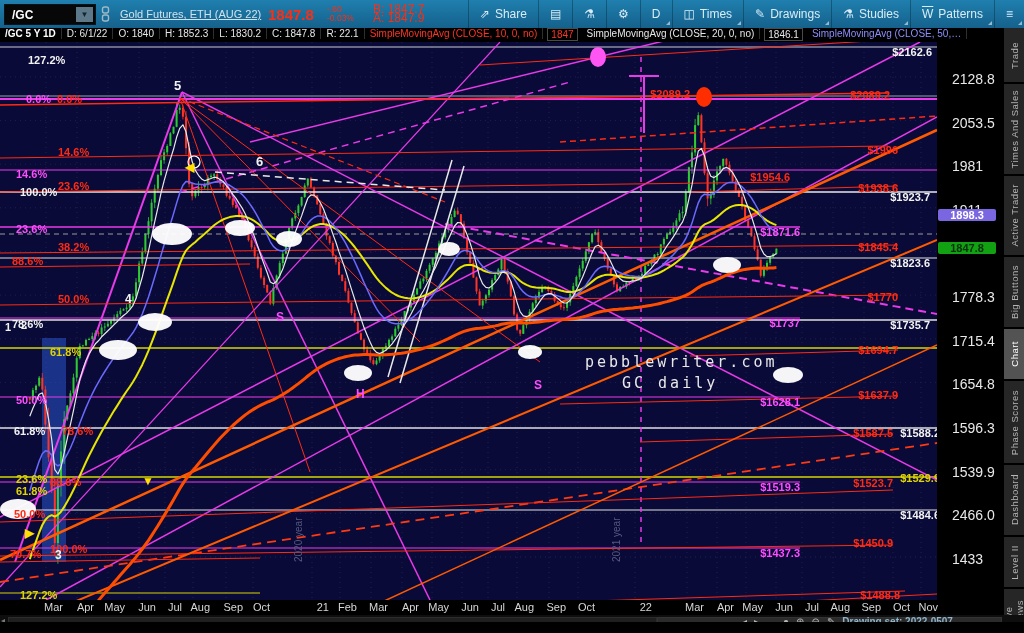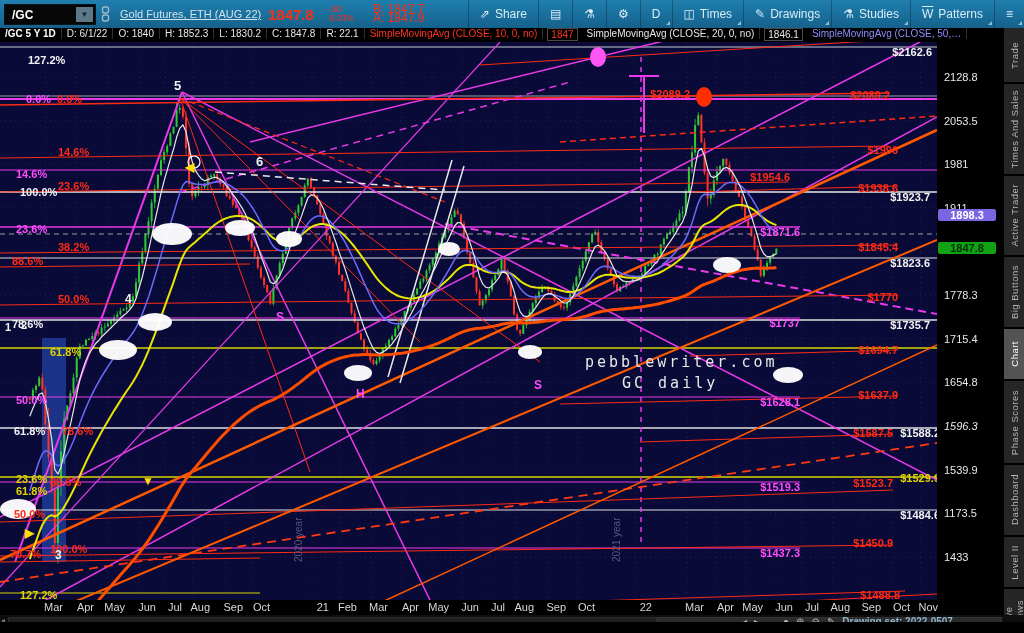--- a/index.html
+++ b/index.html
@@ -37,21 +37,21 @@
   .tabrail{position:absolute;left:1004px;top:28px;width:20px;height:600px;background:#161616;
            display:flex;flex-direction:column;}
   .vtab{display:flex;align-items:center;justify-content:center;border-bottom:2px solid #000;
         color:#b5b5b5;font-size:9.5px;background:#262626;cursor:pointer;overflow:hidden;}
   .vtab span{writing-mode:vertical-rl;transform:rotate(180deg);letter-spacing:.5px;}
   .vtab.active{background:#535353;color:#fff;}
   
   .chart{position:absolute;left:0;top:42px;width:1004px;height:558px;}
   #plot{position:absolute;left:0;top:0;background:#0a0a38;}
   .yaxis{position:absolute;left:937px;top:0;width:67px;height:558px;background:#000;}
-  .ylab{position:absolute;left:7px;font-size:11px;color:#e8e8e8;}
+  .ylab{position:absolute;left:15px;font-size:14px;color:#e8e8e8;}
   .badge{position:absolute;left:1px;width:58px;text-align:center;font-size:11px;font-weight:bold;
          border-radius:2px;padding:0;}
   
   .xaxis{position:absolute;left:0;top:600px;width:1004px;height:15px;background:#000;}
   .xlab{position:absolute;top:1px;width:34px;margin-left:-17px;text-align:right;
         font-size:11px;color:#d6d6d6;}
   
   .bottombar{position:absolute;left:0;top:615px;width:1024px;height:13px;background:#0e0e0e;
              font-size:10px;color:#9a9a9a;}
   .thumbA{position:absolute;left:8px;top:2px;width:647px;height:8px;background:#1f1f1f;border:1px solid #2c2c2c;}
@@ -863,23 +863,23 @@
         </g>
       </svg>
   <div class="yaxis" id="yaxis">
         <div class="ylab" style="top: 28.9088px;">2128.8</div>
         <div class="ylab" style="top: 72.5923px;">2053.5</div>
         <div class="ylab" style="top: 116.192px;">1981</div>
         <div class="ylab" style="top: 159.83px;">1911</div>
         <div class="ylab" style="top: 247.128px;">1778.3</div>
         <div class="ylab" style="top: 290.81px;">1715.4</div>
         <div class="ylab" style="top: 334.437px;">1654.8</div>
-        <div class="ylab" style="top: 378.095px; font-style: italic;">1596.3</div>
+        <div class="ylab" style="top: 378.095px;">1596.3</div>
         <div class="ylab" style="top: 421.728px;">1539.9</div>
-        <div class="ylab" style="top: 465.355px;">1173.5</div>
+        <div class="ylab" style="top: 465.355px;">2466.0</div>
         <div class="ylab" style="top: 509px;">1433</div>
         <div class="badge" style="top: 166.918px; background: rgb(122, 102, 224); color: rgb(255, 255, 255);">1898.3</div>
         <div class="badge" style="top: 199.624px; background: rgb(18, 161, 18); color: rgb(6, 48, 10);">1847.8</div>
       </div>
 </div>
 
 <div class="xaxis" id="xaxis">
       <div class="xlab" style="left: 46px;">Mar</div>
       <div class="xlab" style="left: 77px;">Apr</div>
       <div class="xlab" style="left: 108px;">May</div>

